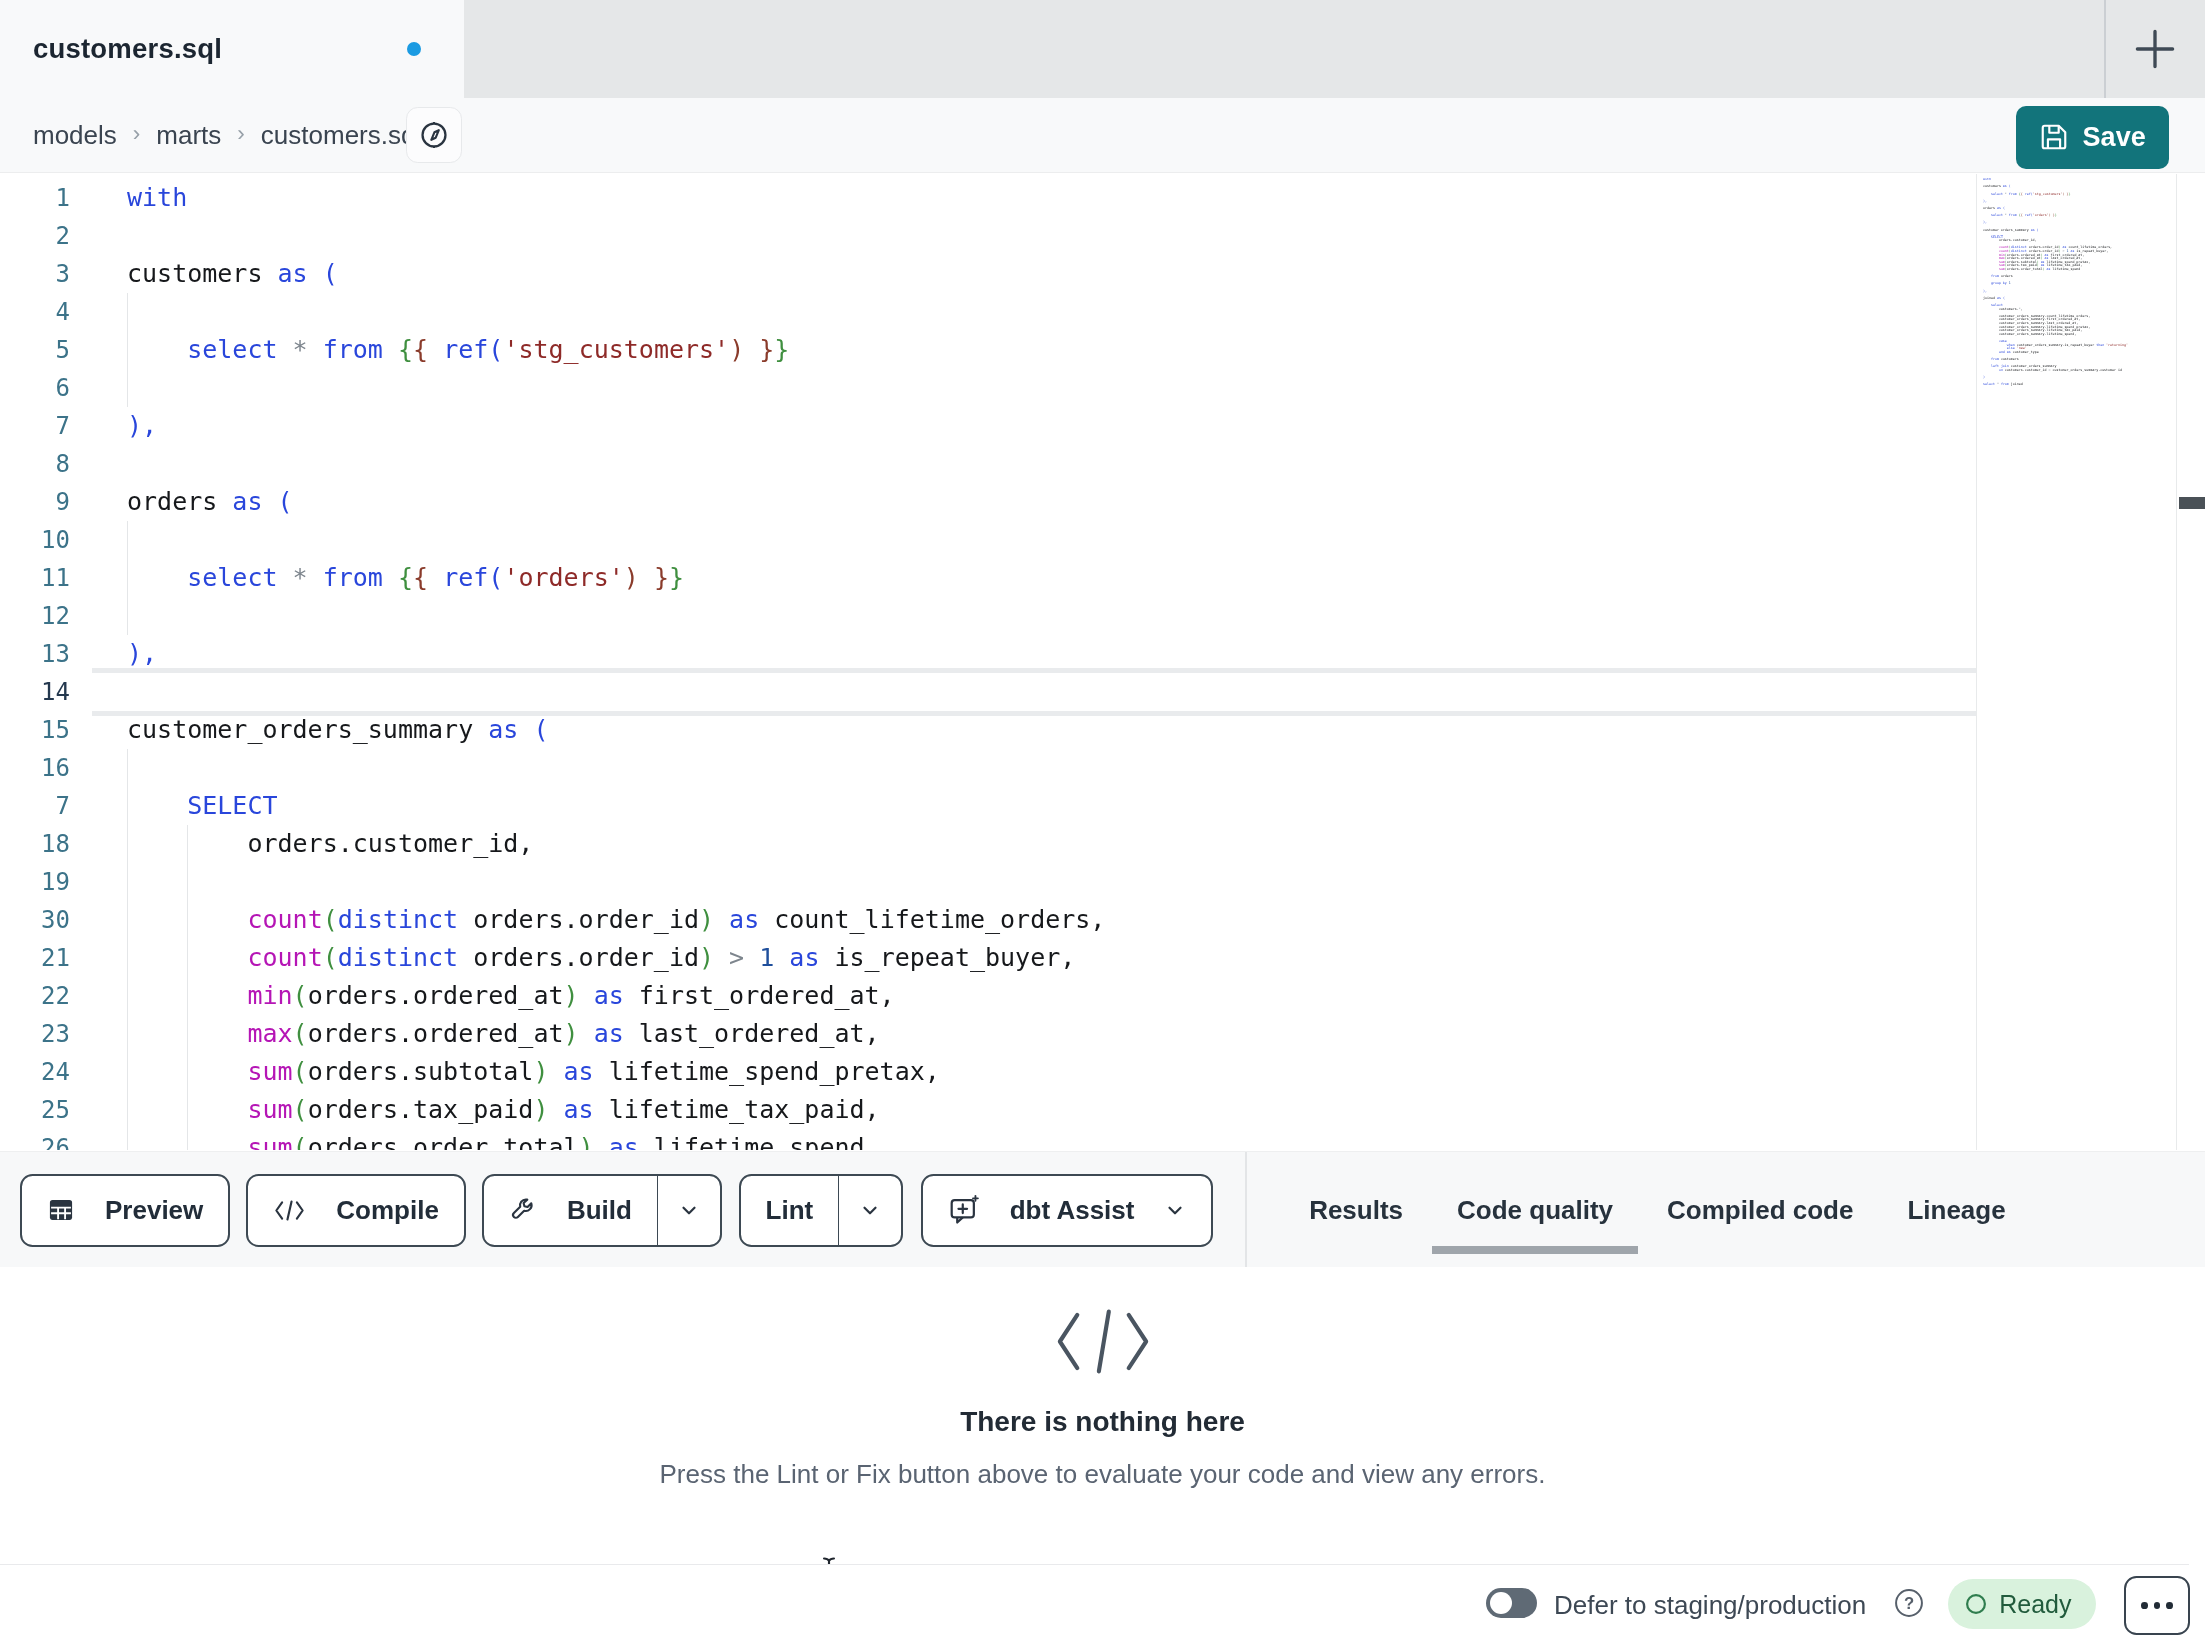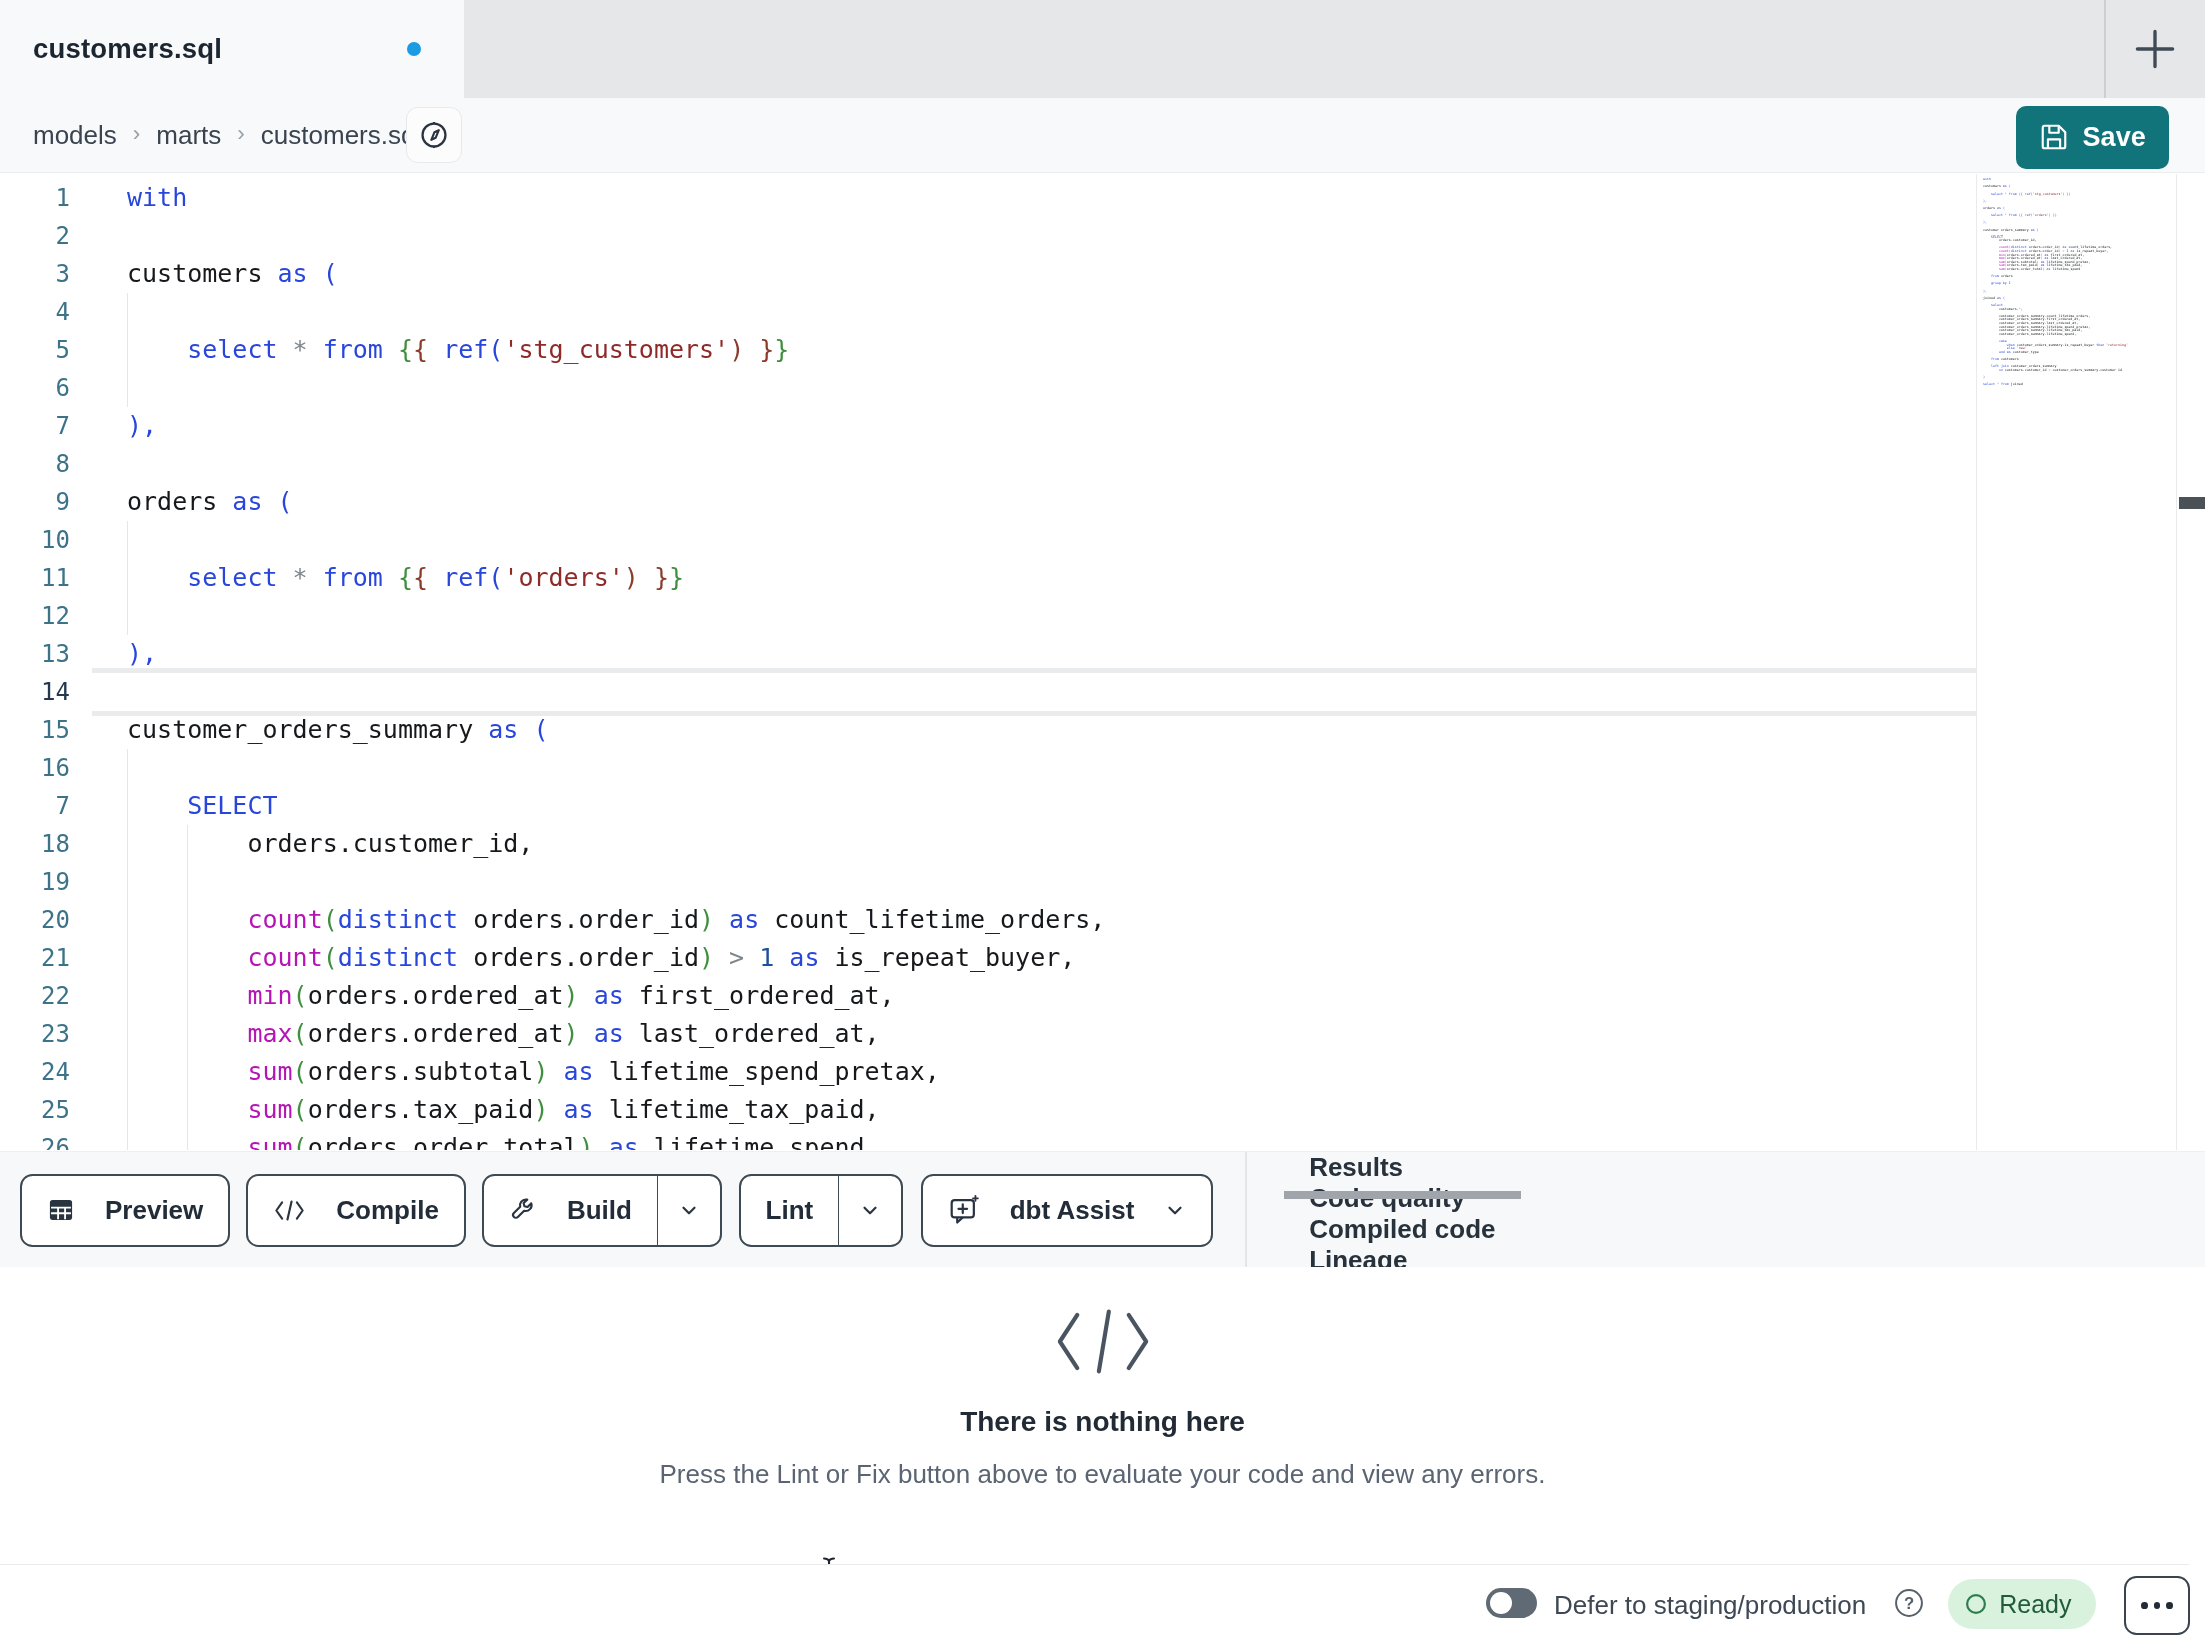--- a/index.html
+++ b/index.html
@@ -50,21 +50,21 @@
   .scroll-thumb { position:absolute; left:2179px; top:323px; width:27px; height:11.7px; background:#4A5157; }
 
   
   .toolbar { position:absolute; top:1151px; left:0; right:0; height:117px; background:#F7F8F9;
     border-top:0.8px solid #EEEFF0; display:flex; align-items:center; }
   .tb-btn { height:73px; background:#fff; border:2.5px solid #3D4953; border-radius:12.5px; display:flex;
     align-items:center; font-size:26px; font-weight:600; color:#222D39; cursor:pointer; font-family:inherit; padding:0; }
   .tb-btn .seg { display:flex; align-items:center; gap:30px; padding:0 25px; height:100%; }
   .tb-btn .seg.chev { border-left:1.7px solid #3D4953; padding:0 20px; }
   .tb-divider { width:1.7px; height:117px; background:#E3E5E7; margin-left:32px; flex:none; }
-  .panel-tabs { display:flex; height:117px; margin-left:35px;flex-direction:column; }
+  .panel-tabs { display:flex; height:117px; margin-left:35px; }
   .panel-tab { position:relative; height:117px; display:flex; align-items:center; padding:0 27px;
     font-size:26px; font-weight:600; color:#27323D; cursor:pointer; }
   .panel-tab.active::after { content:""; position:absolute; left:1.7px; right:1.7px; bottom:15px; height:7.5px; background:#9FA5AB; }
 
   
   .panel { position:absolute; top:1267px; left:0; right:0; height:298px; background:#fff; }
   .config-btn { position:absolute; left:1961px; top:32px; width:183px; height:83px; background:#fff;
     border:2.5px solid #4A5462; border-radius:14px; display:flex; align-items:center; justify-content:center;
     gap:15px; font-size:27px; font-weight:500; color:#222D39; cursor:pointer; font-family:inherit; }
   .empty { position:absolute; left:0; right:0; top:0; text-align:center; }
@@ -144,21 +144,21 @@
         <div>10</div>
         <div>11</div>
         <div>12</div>
         <div>13</div>
         <div class="active">14</div>
         <div>15</div>
         <div>16</div>
         <div>7</div>
         <div>18</div>
         <div>19</div>
-        <div>20</div>
+        <div>30</div>
         <div>21</div>
         <div>22</div>
         <div>23</div>
         <div>24</div>
         <div>25</div>
         <div>26</div>
       </div>
     <div class="code-lines" id="code-lines">
         <div class="line">
           <pre><span class="tk-kw">with</span></pre>

